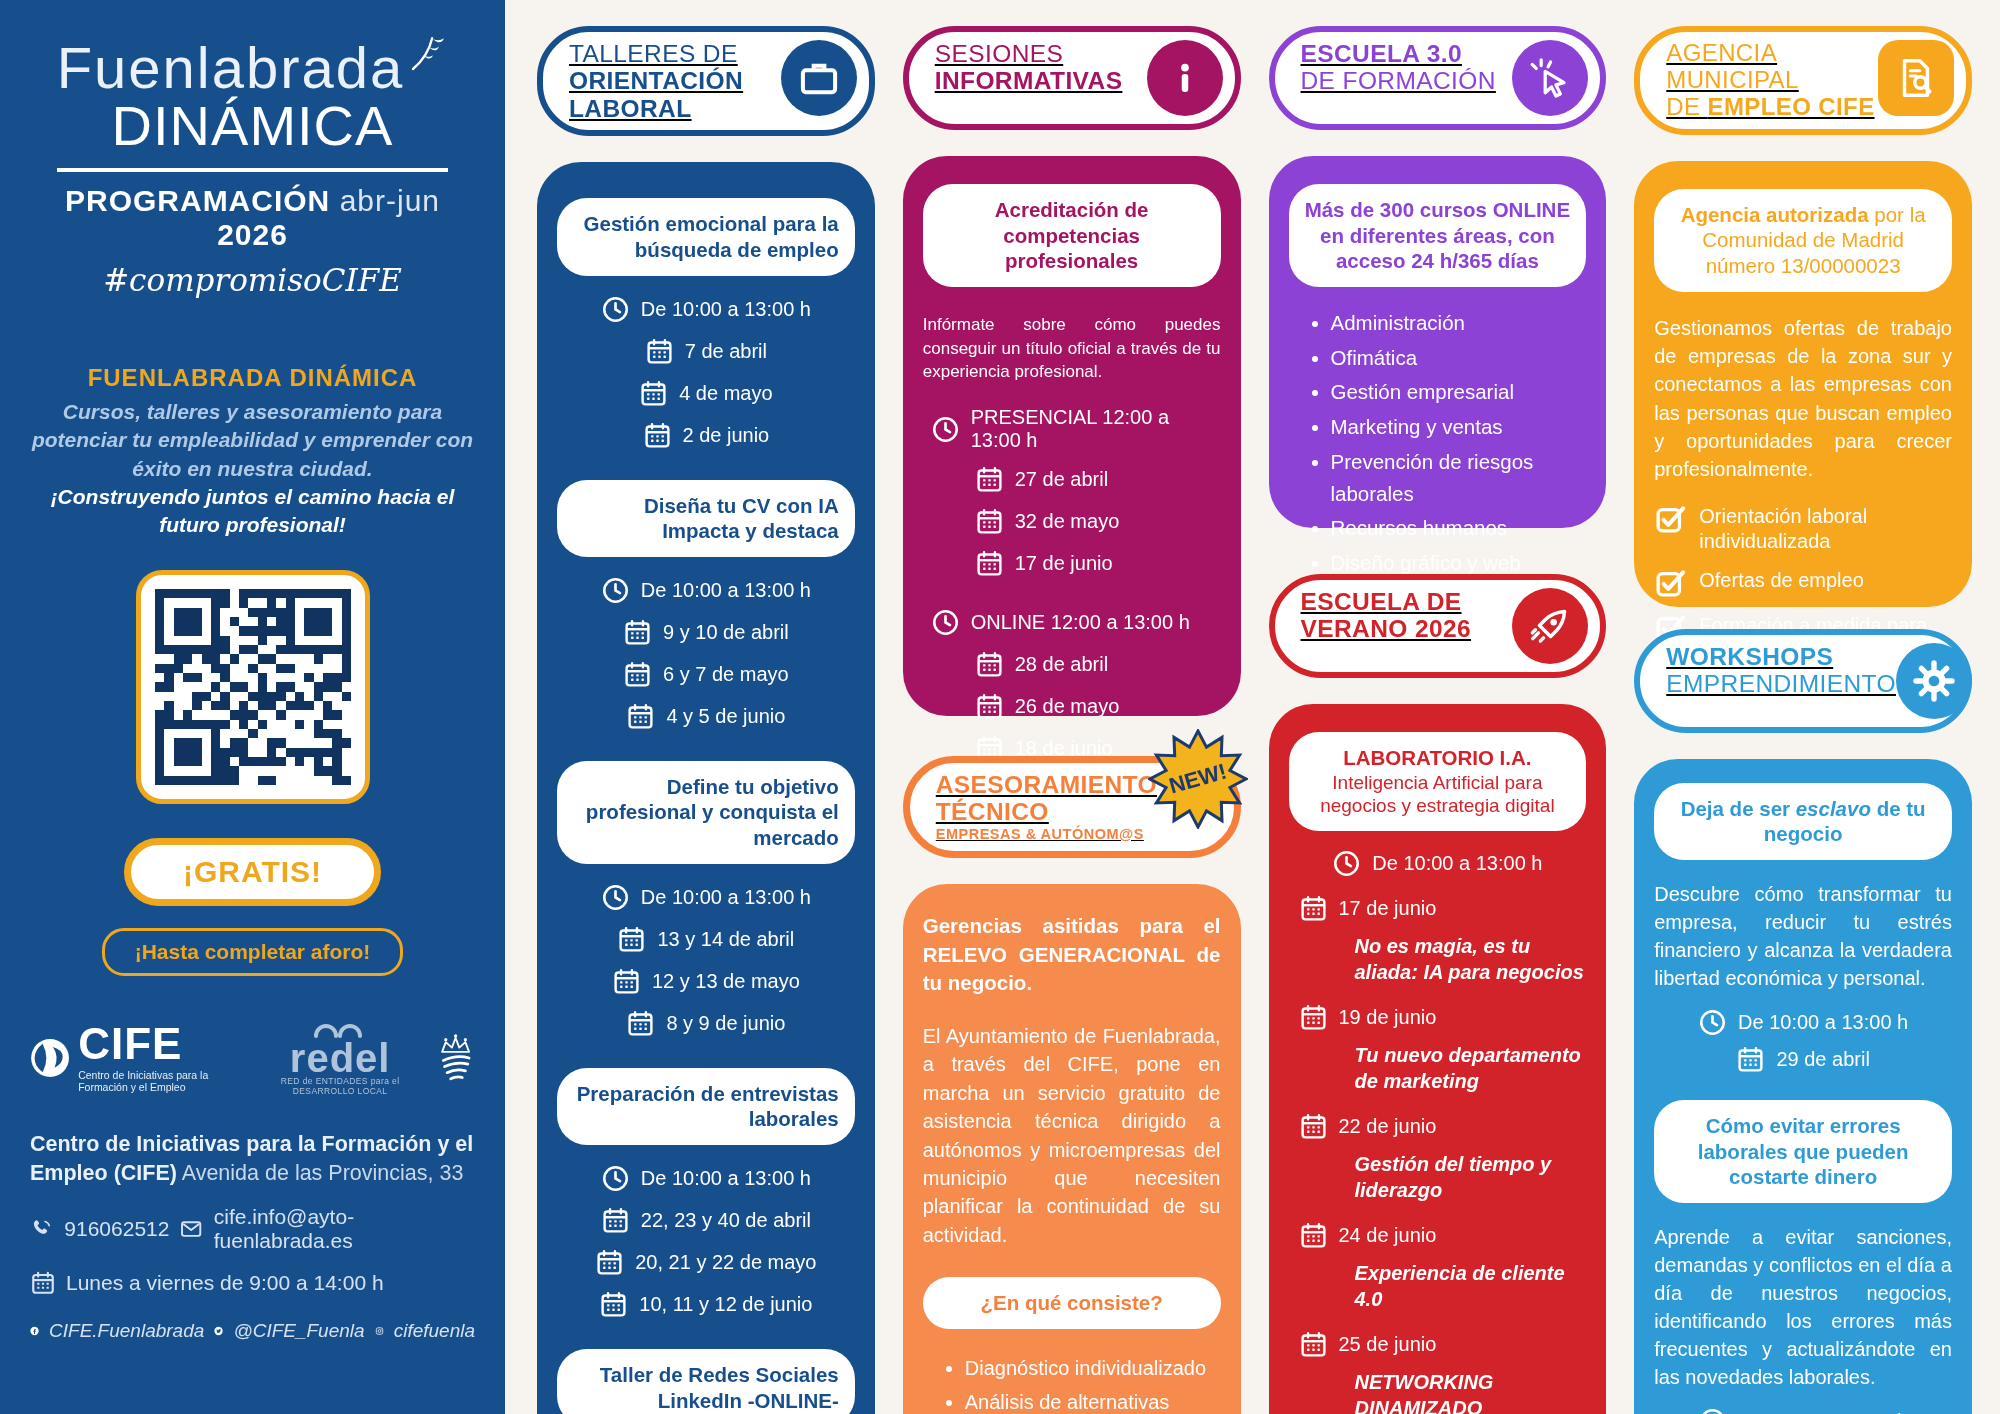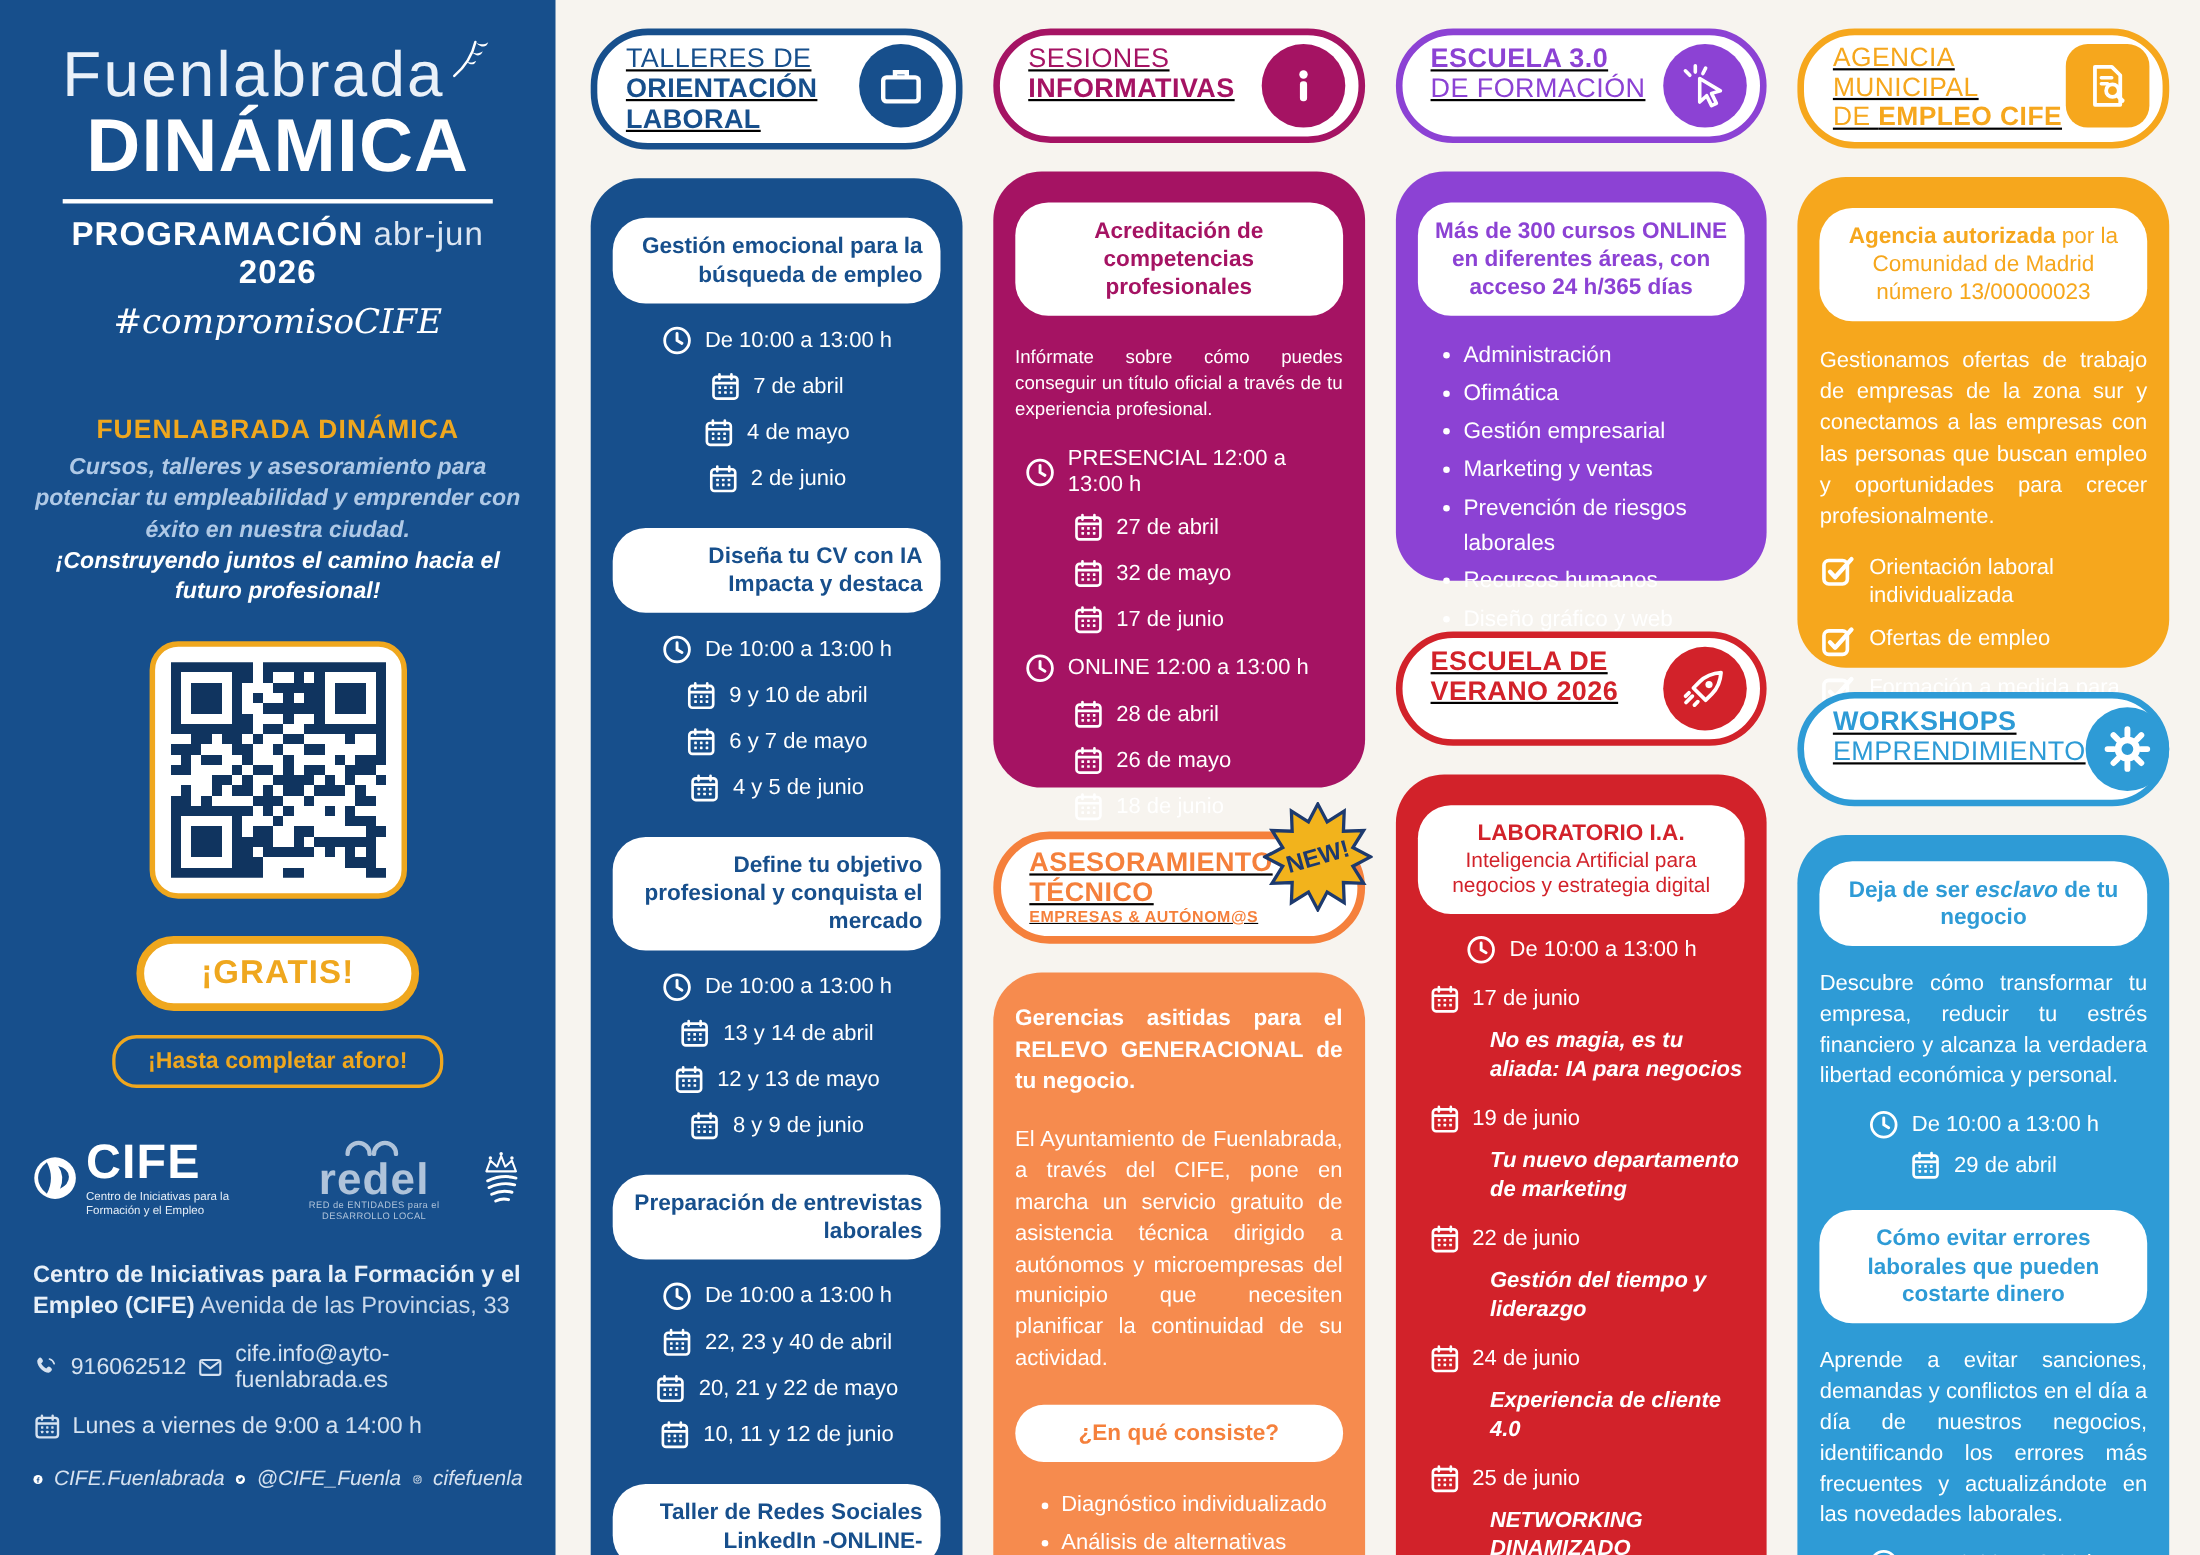--- a/index.html
+++ b/index.html
@@ -4,21 +4,21 @@
 <style>
   html,body{margin:0;padding:0;}
   body{font-family:"Liberation Sans","DejaVu Sans",sans-serif;background:#e8e6e2;}
   .poster{position:relative;width:2000px;height:1414px;background:#F7F4EF;display:flex;overflow:hidden;}
 
   
   .sidebar{width:505px;min-width:505px;background:#174F8C;color:#fff;box-sizing:border-box;
            padding:34px 30px 16px 30px;display:flex;flex-direction:column;align-items:center;}
   .brand{width:100%;text-align:center;}
   .brand-top{font-size:58px;font-weight:400;letter-spacing:2px;color:#EAF1F9;display:inline-flex;align-items:flex-start;gap:4px;}
-  .brand-main{font-size:68px;font-weight:700;letter-spacing:1px;color:#fff;margin-top:-8px;}
+  .brand-main{font-size:56px;font-weight:400;letter-spacing:1px;color:#fff;margin-top:-8px;}
   .brand-rule{width:88%;margin:10px auto 12px auto;border-top:4px solid #fff;}
   .program{font-size:30px;letter-spacing:1px;color:#DCE6F2;}
   .program b{color:#fff;}
   .hashtag{margin-top:10px;font-family:"DejaVu Serif","Liberation Serif",serif;font-style:italic;font-size:31px;color:#fff;}
   .promo{margin-top:66px;text-align:center;width:100%;}
   .promo-title{color:#EFA71E;font-weight:700;font-size:24px;letter-spacing:1px;}
   .promo-text{margin-top:6px;font-style:italic;font-size:21px;line-height:1.35;color:#AFC9E6;font-weight:600;}
   .promo-claim{font-style:italic;font-size:21px;line-height:1.35;color:#fff;font-weight:700;}
   .qr-wrap{margin-top:30px;background:#fff;border:5px solid #EFA71E;border-radius:26px;padding:14px;}
   .qr-wrap svg{display:block;width:196px;height:196px;}
@@ -596,21 +596,21 @@
               </svg>
               <span>32 de mayo</span>
             </div>
           <div class="row d">
               <svg class="ic">
                 <use href="#i-cal"></use>
               </svg>
               <span>17 de junio</span>
             </div>
         </div>
-        <div class="sched" style="margin-top:15px">
+        <div class="sched" style="margin-top:30px">
           <div class="row lbl">
               <svg class="ic">
                 <use href="#i-clock"></use>
               </svg>
               <span>ONLINE 12:00 a 13:00 h</span>
             </div>
           <div class="row d">
               <svg class="ic">
                 <use href="#i-cal"></use>
               </svg>

